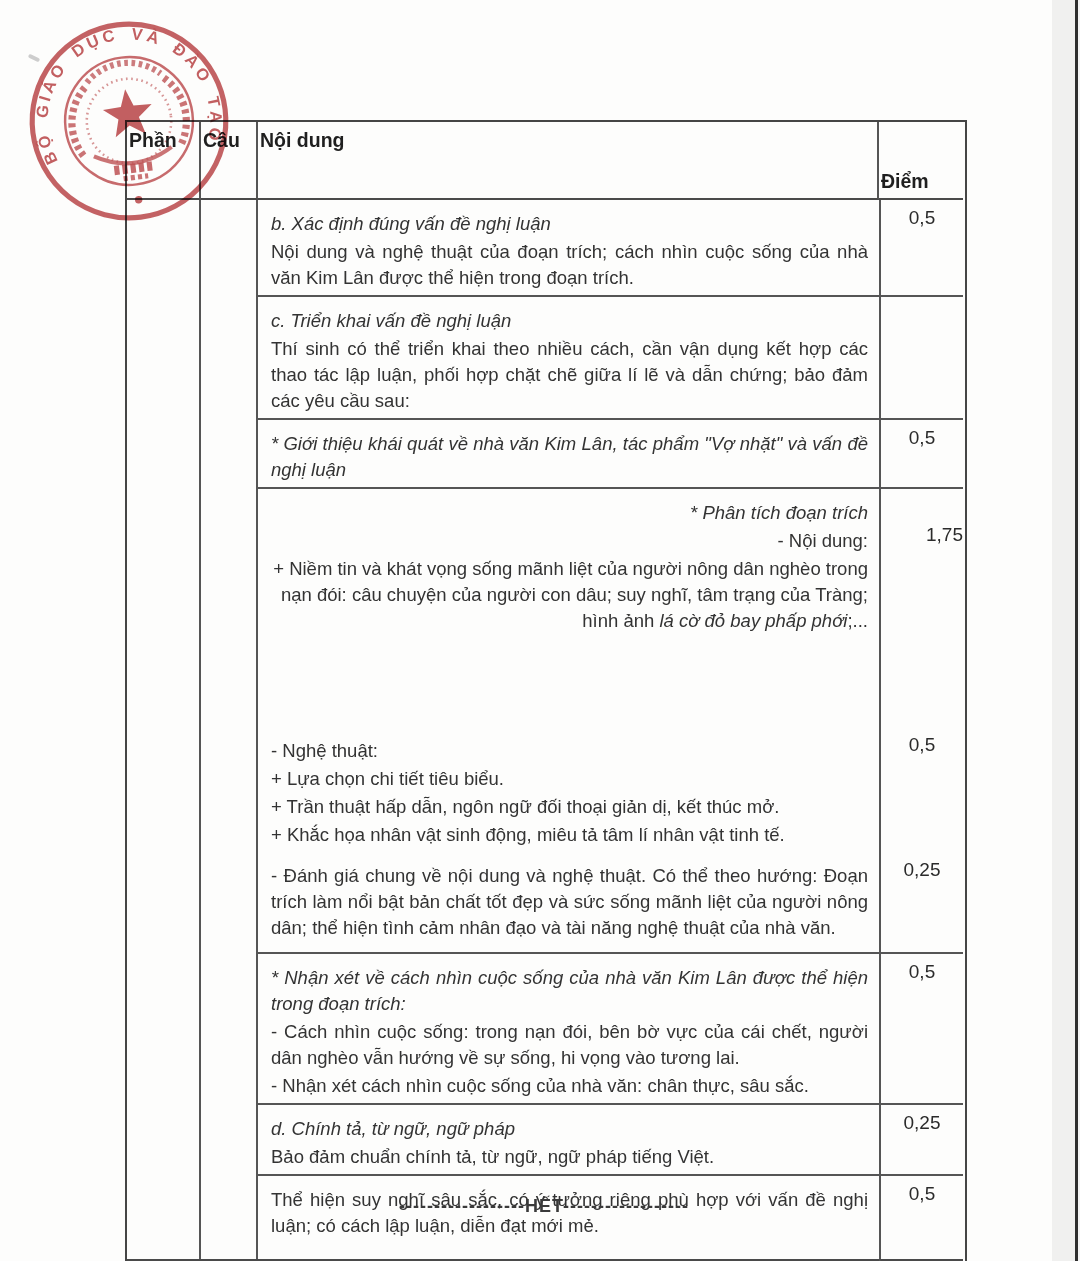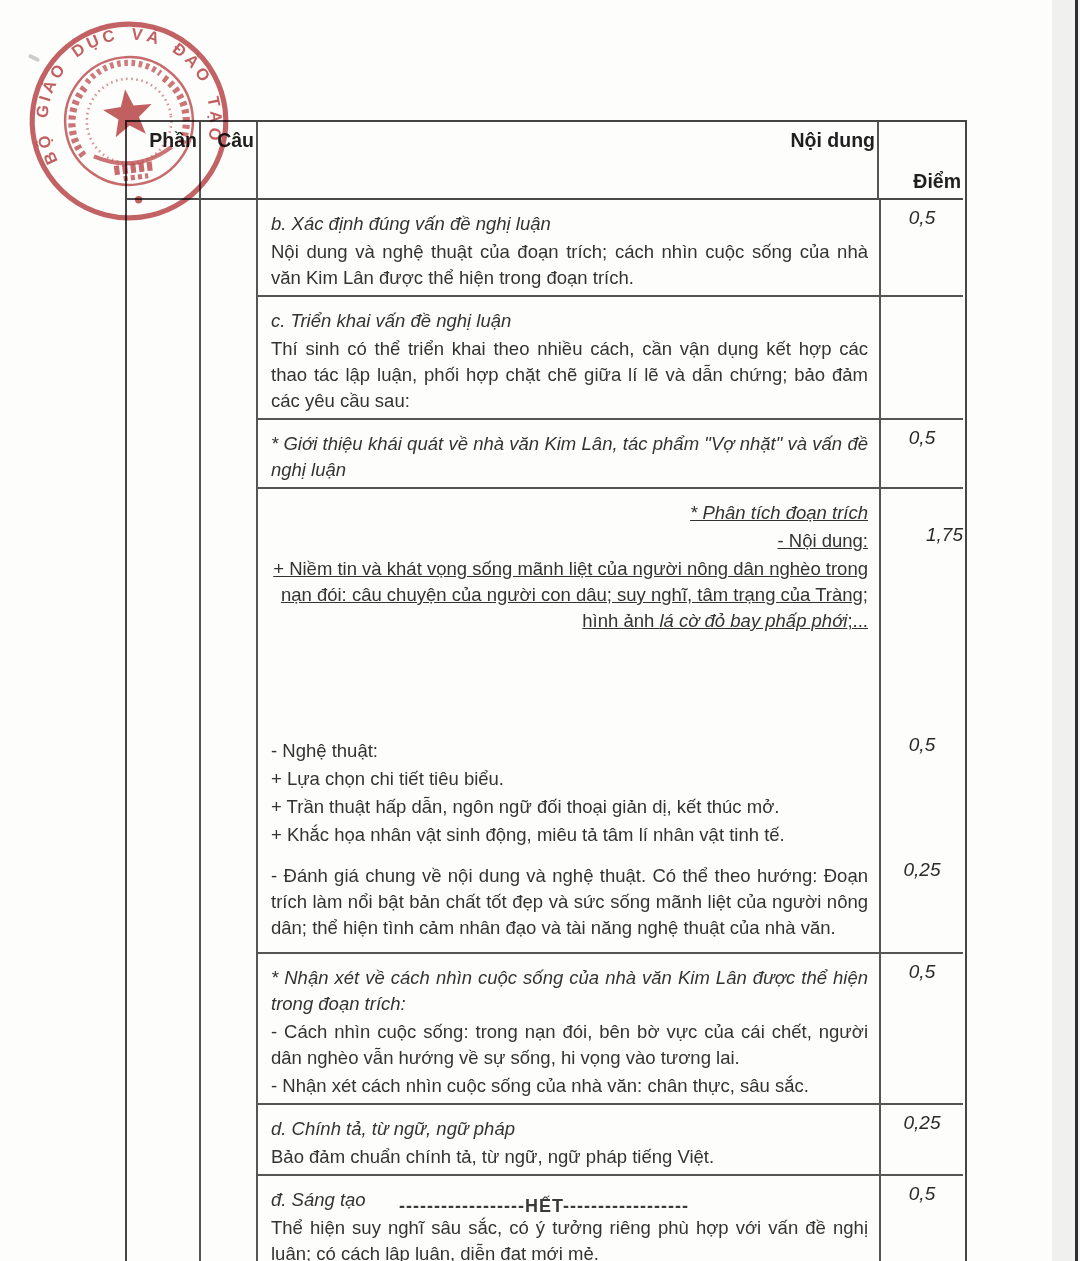--- a/index.html
+++ b/index.html
@@ -25,48 +25,48 @@
     border:2px solid #454545;
     background:transparent;
     font-size:18.5px;line-height:26px;
   }
   .cell{box-sizing:border-box;}
   .vline-r{border-right:2px solid #555;}
   .hline-t{border-top:2px solid #555;}
 
   .th{
     font-weight:bold;font-size:19.5px;color:#1f1f1f;
-    text-align:right;padding:5px 2px 4px;
+    text-align:left;padding:5px 2px 4px;
     border-bottom:2px solid #4a4a4a;
   }
   .h-phan{grid-row:1;grid-column:1;}
   .h-cau {grid-row:1;grid-column:2;}
   .h-nd  {grid-row:1;grid-column:3;}
   .h-diem{grid-row:1;grid-column:4;margin-top:41px;}
 
   .col-phan{grid-row:2/11;grid-column:1;}
   .col-cau {grid-row:2/11;grid-column:2;}
 
   .nd{grid-column:3;padding:9px 11px 2px 13px;text-align:justify;}
-  .diem{grid-column:4;border-left:2px solid #555;text-align:center;padding-top:5px;font-size:19px;color:#2b2b2b;font-style:italic;}
+  .diem{grid-column:4;border-left:2px solid #555;text-align:center;padding-top:5px;font-size:19px;color:#2b2b2b;}
 
   .r-b   {grid-row:2;}
   .r-c   {grid-row:3;}
   .r-gt  {grid-row:4;}
   .r-pt1 {grid-row:5;text-align:right;}
   .r-pt2 {grid-row:6;}
   .r-pt3 {grid-row:7;}
   .r-nx  {grid-row:8;}
   .r-d   {grid-row:9;}
   .r-dd  {grid-row:10;}
 
   .mh-b  {min-height:84px;}
   .mh-c  {min-height:106px;}
   .mh-gt {min-height:54px;}
-  .mh-pt1{min-height:240px;text-decoration:underline;}
+  .mh-pt1{min-height:240px;}
   .mh-pt2{min-height:110px;}
   .mh-pt3{min-height:100px;}
   .mh-nx {min-height:139px;}
   .mh-d  {min-height:57px;}
   .mh-dd {min-height:85px;}
 
   .pad-175{padding-top:33px;}
 
   .nd p{margin:2px 0;}
   .it{font-style:italic;}
@@ -160,21 +160,20 @@
     </div>
     <div class="cell diem hline-t r-nx">0,5</div>
 
     <div class="cell nd hline-t r-d mh-d">
       <p class="it">d. Chính tả, từ ngữ, ngữ pháp</p>
       <p>Bảo đảm chuẩn chính tả, từ ngữ, ngữ pháp tiếng Việt.</p>
     </div>
     <div class="cell diem hline-t r-d">0,25</div>
 
     <div class="cell nd hline-t r-dd mh-dd">
-      <p class="it">đ. Sáng tạo</p>
       <p>Thể hiện suy nghĩ sâu sắc, có ý tưởng riêng phù hợp với vấn đề nghị luận; có cách lập luận, diễn đạt mới mẻ.</p>
     </div>
     <div class="cell diem hline-t r-dd">0,5</div>
 
     <div class="cell f-label">TỔNG ĐIỂM</div>
     <div class="cell f-score">10,0</div>
   </div>
 
   <div class="het">------------------HẾT------------------</div>
 

